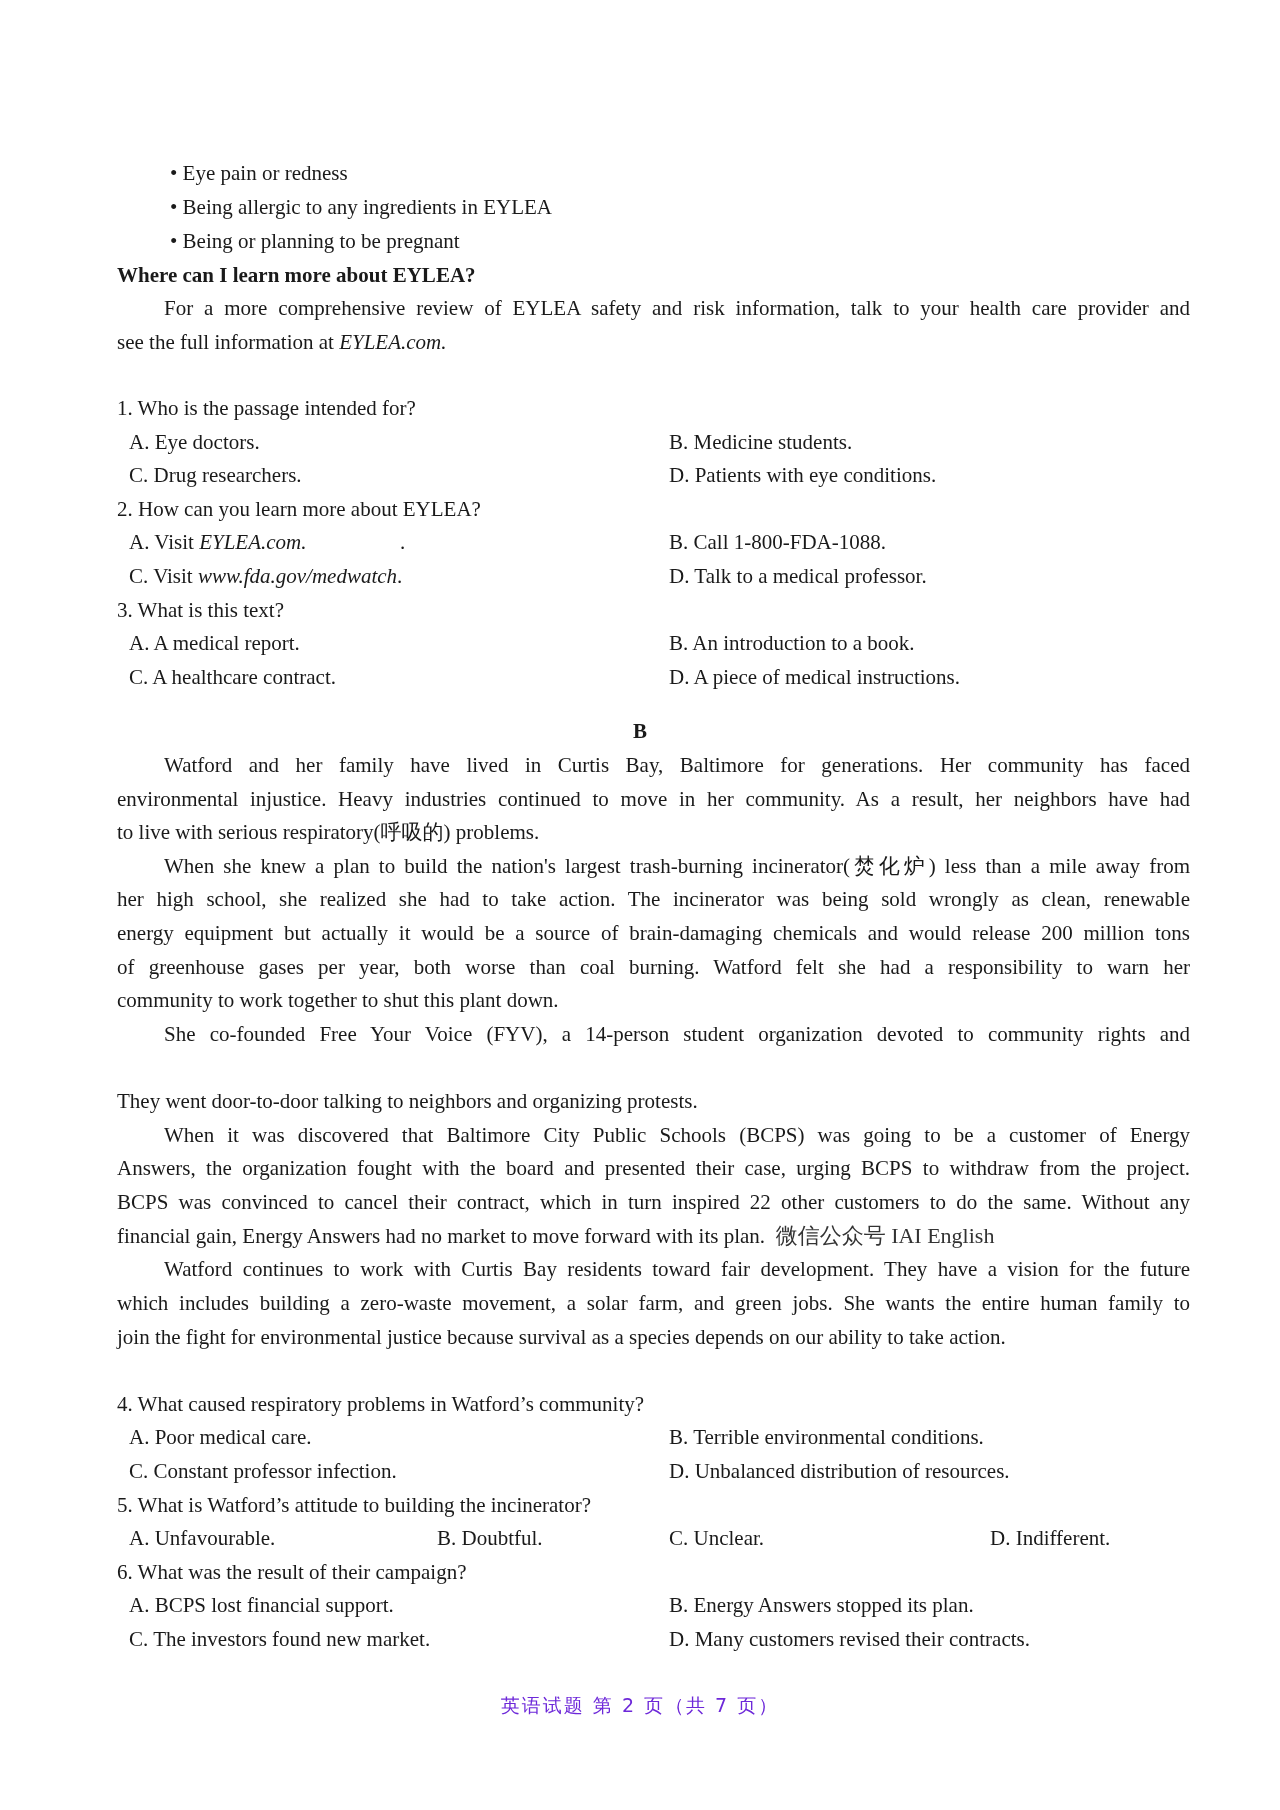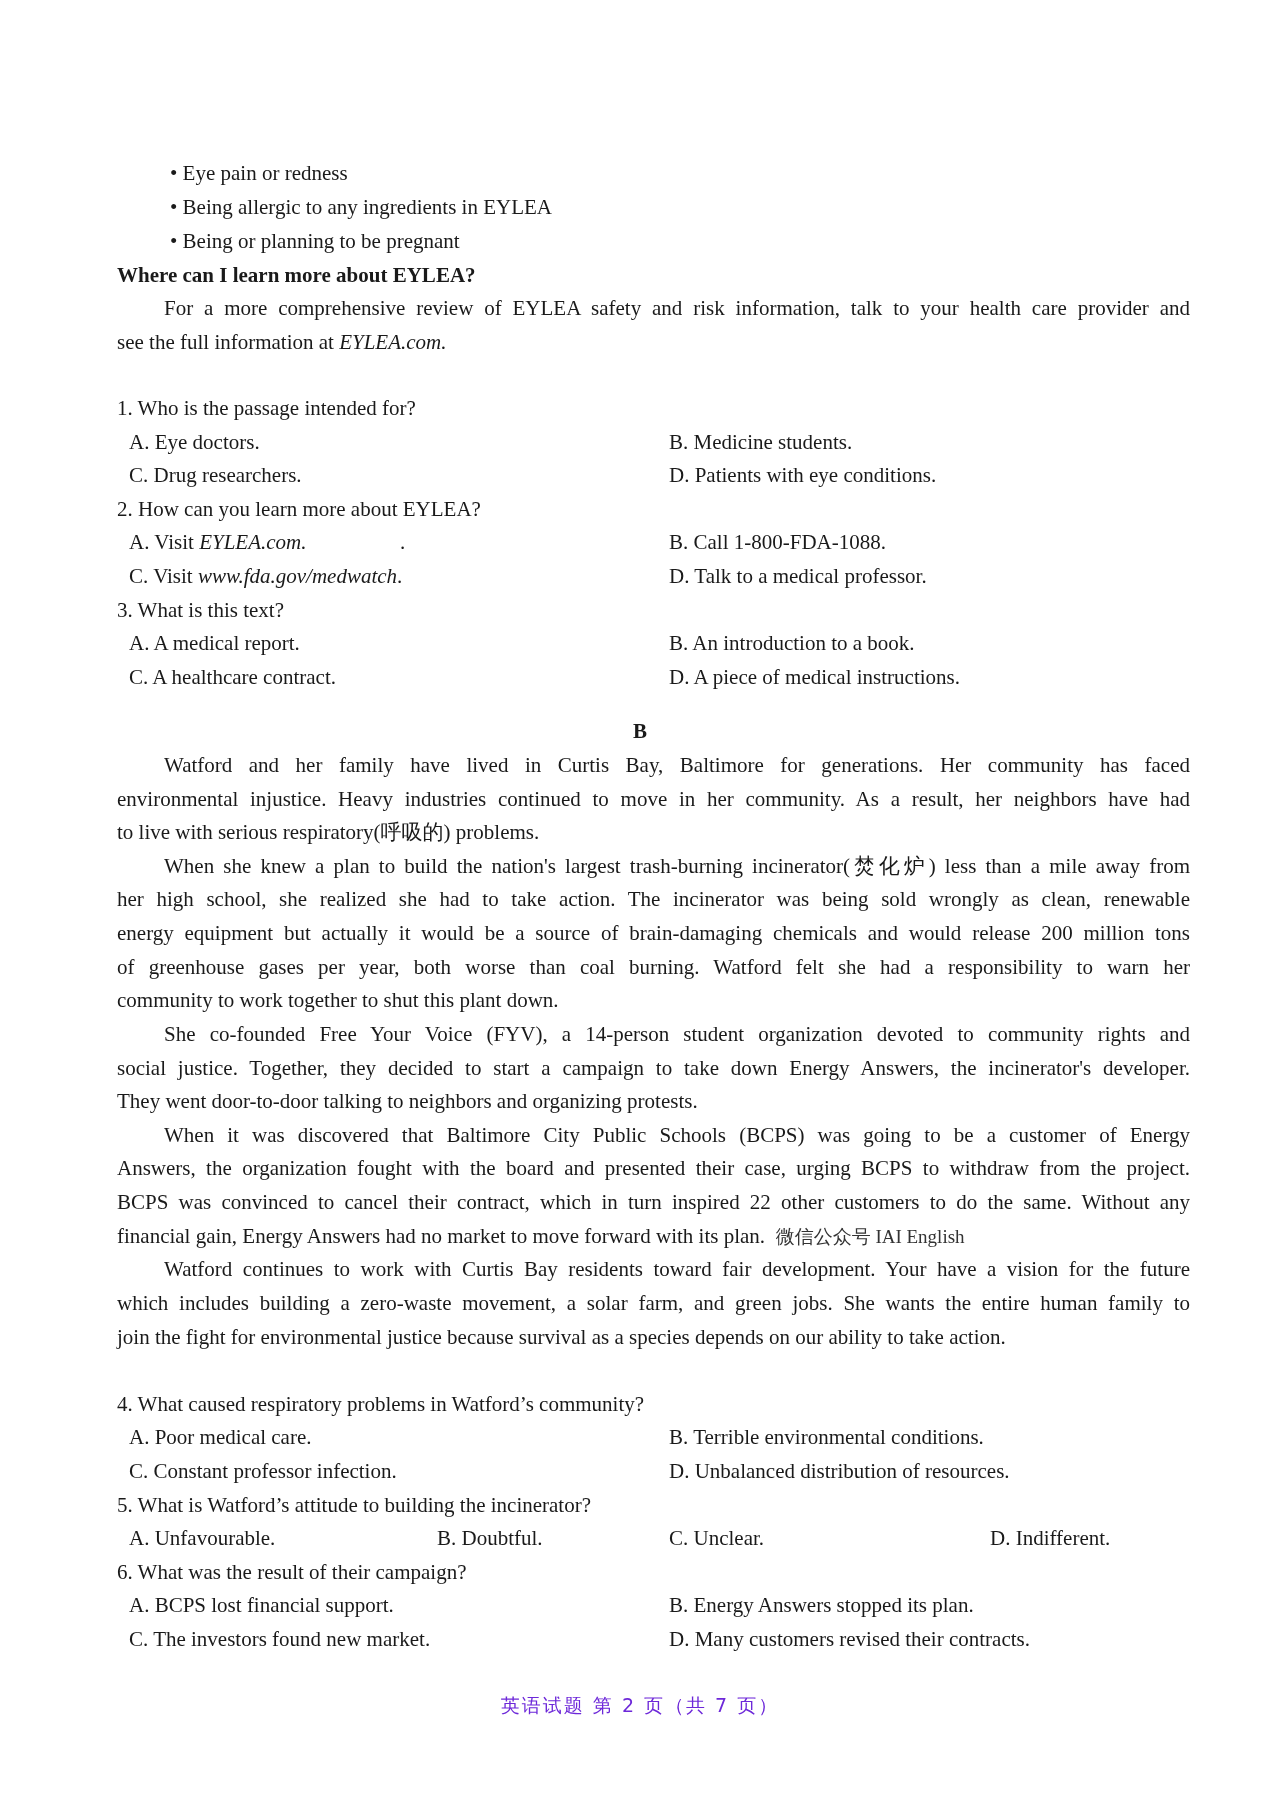--- a/index.html
+++ b/index.html
@@ -57,27 +57,26 @@
 
   <div class="line indent justi just" style="top:753px">Watford and her family have lived in Curtis Bay, Baltimore for generations. Her community has faced</div>
   <div class="line just" style="top:787px">environmental injustice. Heavy industries continued to move in her community. As a result, her neighbors have had</div>
   <div class="line" style="top:820px">to live with serious respiratory(呼吸的) problems.</div>
   <div class="line indent justi just" style="top:854px">When she knew a plan to build the nation's largest trash-burning incinerator(焚化炉) less than a mile away from</div>
   <div class="line just" style="top:887px">her high school, she realized she had to take action. The incinerator was being sold wrongly as clean, renewable</div>
   <div class="line just" style="top:921px">energy equipment but actually it would be a source of brain-damaging chemicals and would release 200 million tons</div>
   <div class="line just" style="top:955px">of greenhouse gases per year, both worse than coal burning. Watford felt she had a responsibility to warn her</div>
   <div class="line" style="top:988px">community to work together to shut this plant down.</div>
   <div class="line indent justi just" style="top:1022px">She co-founded Free Your Voice (FYV), a 14-person student organization devoted to community rights and</div>
-  <div class="line just" style="top:1056px">social justice. Together, they decided to start a campaign to take down Energy Answers, the incinerator's developer.</div>
   <div class="line" style="top:1089px">They went door-to-door talking to neighbors and organizing protests.</div>
   <div class="line indent justi just" style="top:1123px">When it was discovered that Baltimore City Public Schools (BCPS) was going to be a customer of Energy</div>
   <div class="line just" style="top:1156px">Answers, the organization fought with the board and presented their case, urging BCPS to withdraw from the project.</div>
   <div class="line just" style="top:1190px">BCPS was convinced to cancel their contract, which in turn inspired 22 other customers to do the same. Without any</div>
-  <div class="line" style="top:1224px"><span>financial gain, Energy Answers had no market to move forward with its plan.</span>&nbsp;&nbsp;<span class="cn" style="font-family:'Liberation Serif','DejaVu Serif',serif;font-size:19px;color:#333">微信公众号 IAI English</span></div>
-  <div class="line indent justi just" style="top:1257px">Watford continues to work with Curtis Bay residents toward fair development. Your have a vision for the future</div>
+  <div class="line" style="top:1224px"><span>financial gain, Energy Answers had no market to move forward with its plan.</span>&nbsp;&nbsp;<span class="cn" style="font-family:'Liberation Serif','DejaVu Serif',serif;font-size:22px;color:#333">微信公众号 IAI English</span></div>
+  <div class="line indent justi just" style="top:1257px">Watford continues to work with Curtis Bay residents toward fair development. They have a vision for the future</div>
   <div class="line just" style="top:1291px">which includes building a zero-waste movement, a solar farm, and green jobs. She wants the entire human family to</div>
   <div class="line" style="top:1325px">join the fight for environmental justice because survival as a species depends on our ability to take action.</div>
 
   <div class="line" style="top:1392px">4. What caused respiratory problems in Watford’s community?</div>
   <div class="opt colA" style="top:1425px">A. Poor medical care.</div>
   <div class="opt colB" style="top:1425px">B. Terrible environmental conditions.</div>
   <div class="opt colA" style="top:1459px">C. Constant professor infection.</div>
   <div class="opt colB" style="top:1459px">D. Unbalanced distribution of resources.</div>
 
   <div class="line" style="top:1493px">5. What is Watford’s attitude to building the incinerator?</div>

